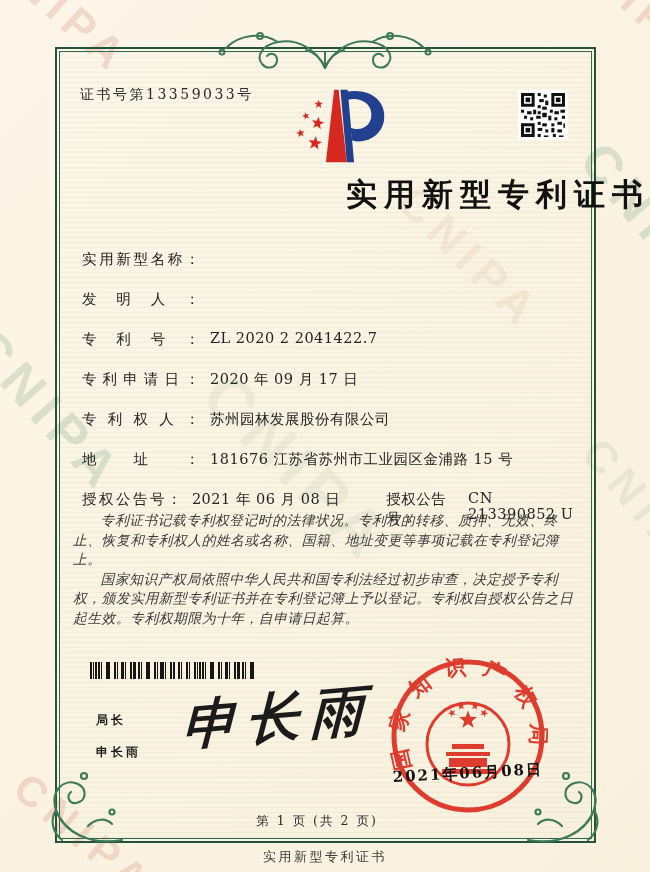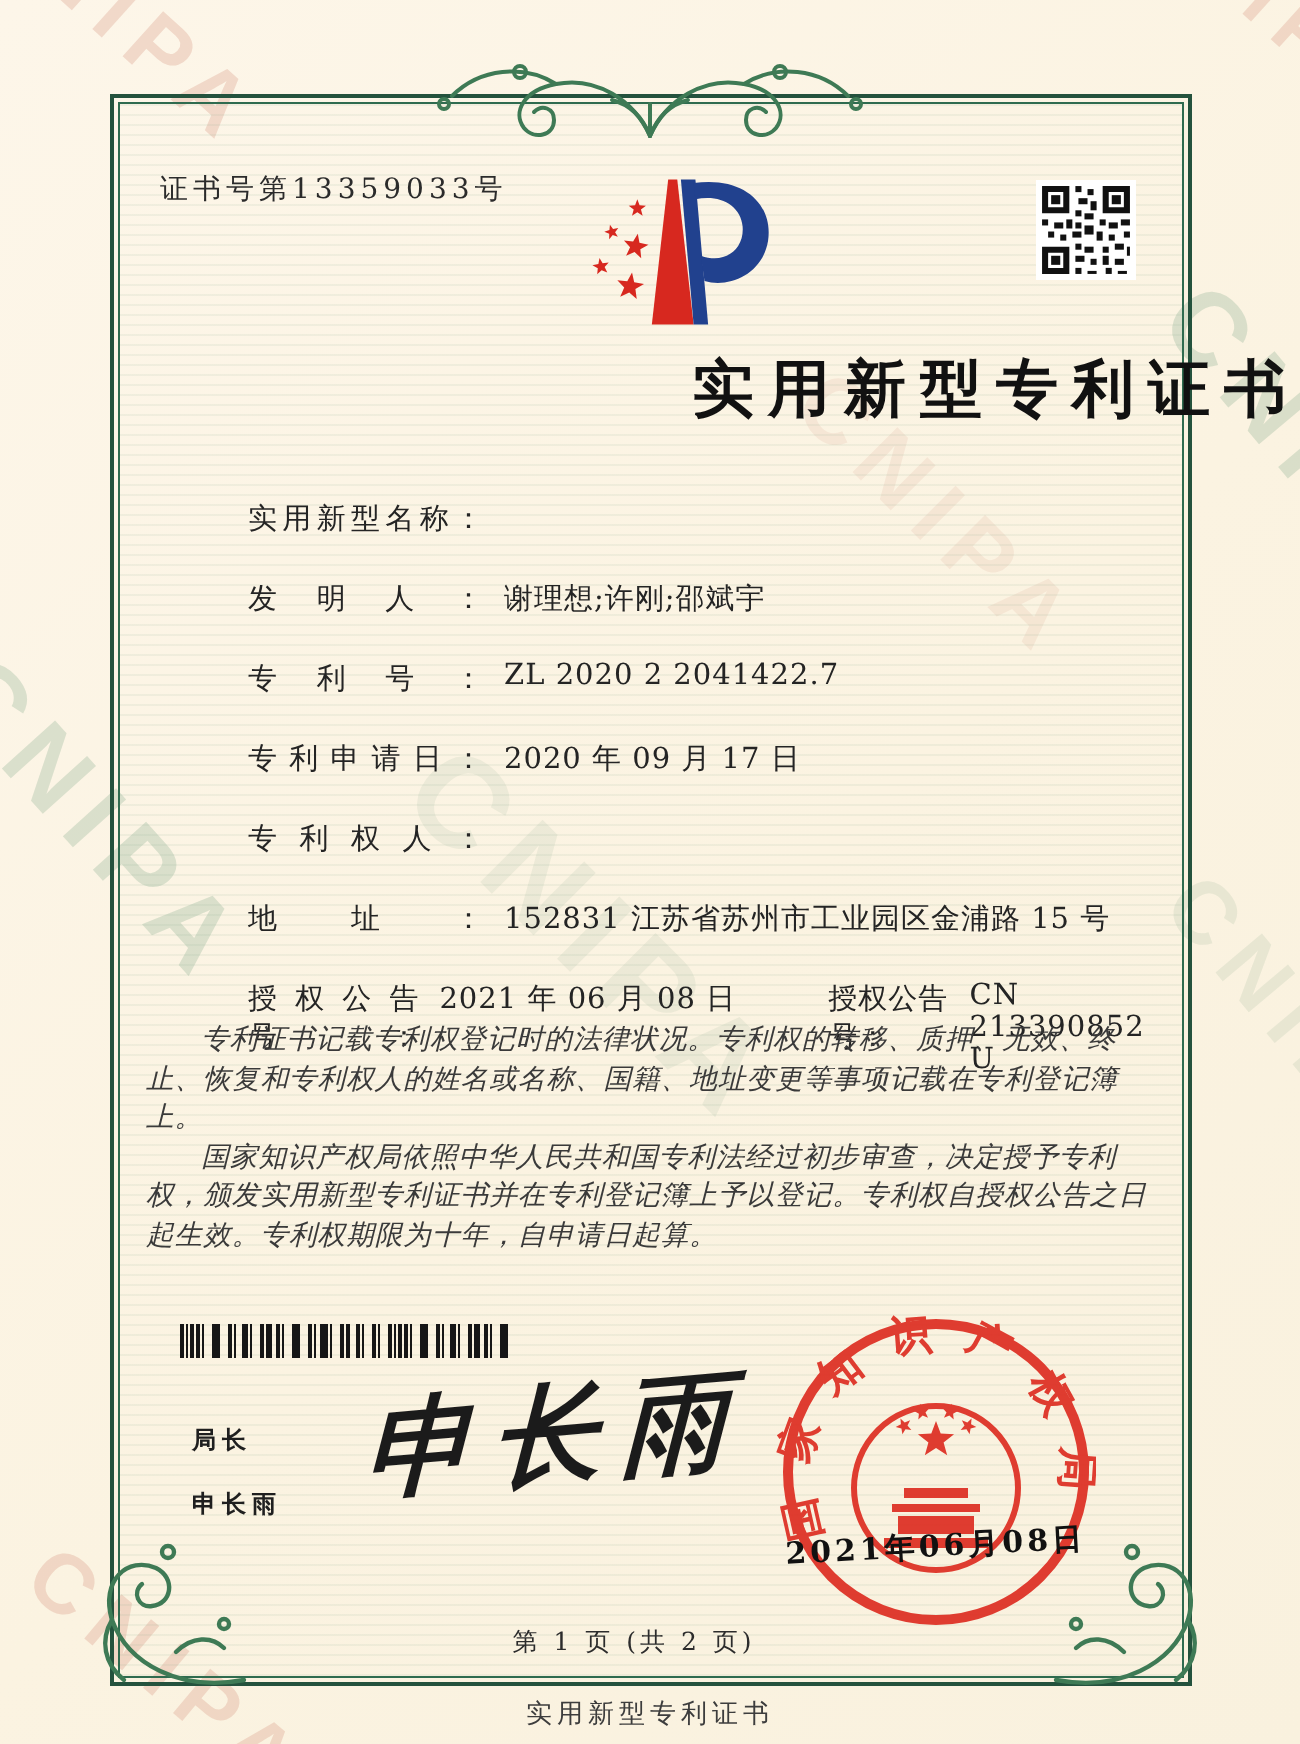--- a/index.html
+++ b/index.html
@@ -18,21 +18,21 @@
   .frame{position:absolute;left:55px;top:47px;width:537px;height:792px;border:2.5px solid #24523d;}
   .frame-inner{position:absolute;inset:2px;border:1px solid #2f6b4f;background:
       repeating-linear-gradient(0deg, rgba(130,170,140,0.10) 0 1px, rgba(0,0,0,0) 1px 5px);}
   .orn{position:absolute;pointer-events:none;}
   
   .cert-no{position:absolute;left:80px;top:86px;font-size:14px;letter-spacing:2.5px;color:#2b2b2b;}
   .logo{position:absolute;left:276px;top:84px;width:118px;height:84px;}
   .title{position:absolute;left:0;right:0;top:174px;text-align:right;font-size:31px;font-weight:700;letter-spacing:7px;color:#111;}
   .qr{position:absolute;left:518px;top:90px;width:50px;height:50px;background:#fff;}
   .fields{position:absolute;left:82px;top:250px;width:500px;}
-  .frow{height:40px;display:flex;align-items:flex-start;font-size:14.5px;color:#242424;letter-spacing:0.5px;margin-left:42px;}
+  .frow{height:40px;display:flex;align-items:flex-start;font-size:14.5px;color:#242424;letter-spacing:0.5px;}
   .flabel{display:inline-block;width:118px;text-align:justify;text-align-last:justify;text-justify:inter-character;}
   .fvalue{margin-left:10px;white-space:nowrap;}
   .fpair2{margin-left:46px;display:flex;}
   .body-text{position:absolute;left:73px;top:511px;width:507px;font-size:13.8px;line-height:19.5px;color:#3a3a3a;font-style:italic;}
   .body-text p{margin:0;text-indent:2em;letter-spacing:0.5px;}
   .barcode{position:absolute;left:90px;top:662px;width:168px;height:17px;
     background:
       repeating-linear-gradient(90deg,#161616 0 2px,transparent 2px 3px,#161616 3px 4px,transparent 4px 8px),
       repeating-linear-gradient(90deg,transparent 0 5px,#161616 5px 7px,transparent 7px 13px);}
   .commissioner{position:absolute;left:96px;top:704px;font-family:"Liberation Sans",sans-serif;font-weight:700;font-size:12px;letter-spacing:3px;color:#1f1f1f;line-height:32px;}
@@ -160,36 +160,36 @@
   </svg>
 
   <div class="title">实用新型专利证书</div>
 
   <div class="fields">
     <div class="frow">
       <span class="flabel">实用新型名称：</span>
     </div>
     <div class="frow">
       <span class="flabel">发明人：</span>
-      <span class="fvalue">谢理想;许刚;邵斌宇</span>
     </div>
     <div class="frow">
       <span class="flabel">专利号：</span>
       <span class="fvalue">ZL 2020 2 2041422.7</span>
     </div>
     <div class="frow">
       <span class="flabel">专利申请日：</span>
       <span class="fvalue">2020 年 09 月 17 日</span>
     </div>
     <div class="frow">
       <span class="flabel">专利权人：</span>
+      <span class="fvalue">苏州园林发展股份有限公司</span>
     </div>
     <div class="frow">
       <span class="flabel">地址：</span>
-      <span class="fvalue">152831 江苏省苏州市工业园区金浦路 15 号</span>
+      <span class="fvalue">181676 江苏省苏州市工业园区金浦路 15 号</span>
     </div>
     <div class="frow">
       <span class="flabel">授权公告号：</span>
       <span class="fvalue">2021 年 06 月 08 日</span>
       <span class="fpair2">
         <span>授权公告号：</span>
         <span style="margin-left:6px;">CN 213390852 U</span>
       </span>
     </div>
   </div>

